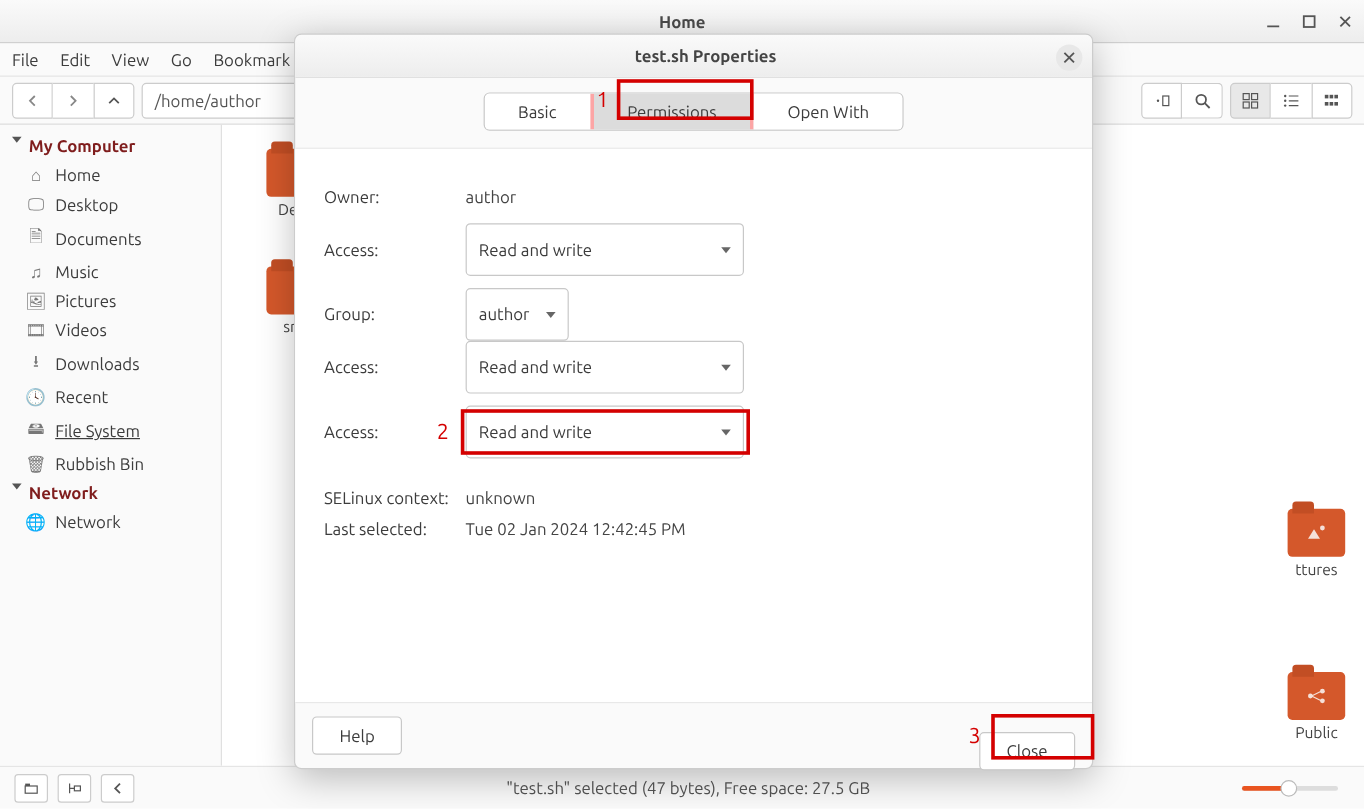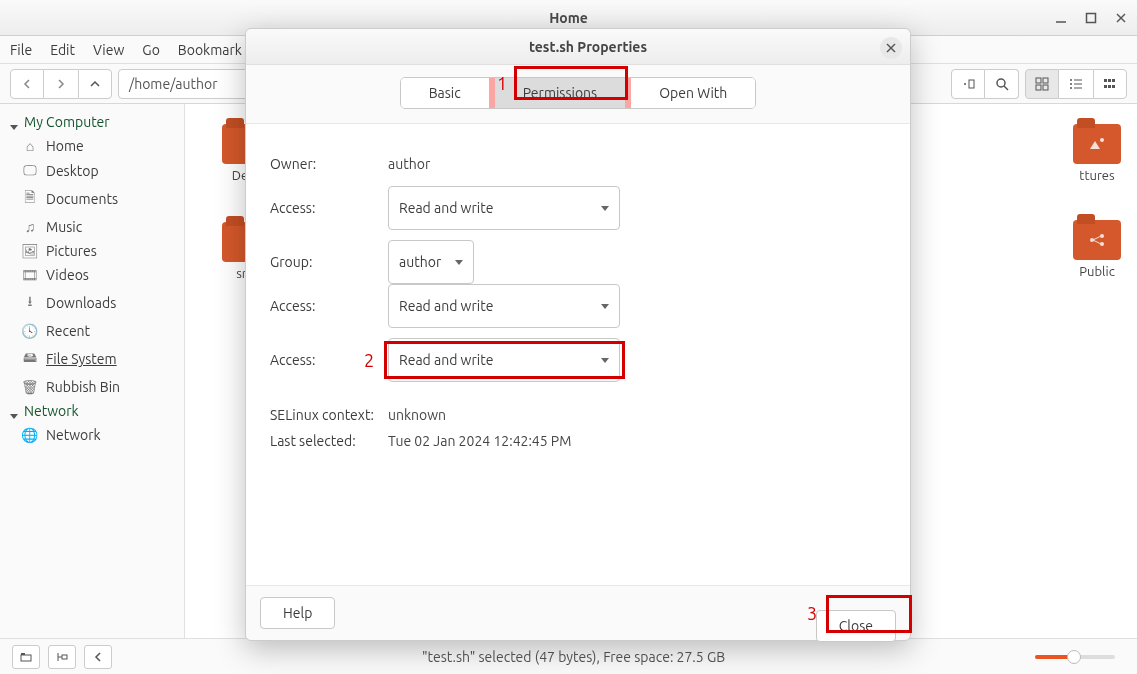--- a/index.html
+++ b/index.html
@@ -28,21 +28,21 @@
 .rt-group { display: flex; }
 .rt-group .tb-btn:first-child { border-radius: 4px 0 0 4px; }
 .rt-group .tb-btn:nth-child(2) { border-left: none; border-radius: 0 4px 4px 0; }
 .rt-group3 .tb-btn:nth-child(2) { border-left: none; border-right: none; border-radius: 0; }
 .rt-group3 .tb-btn:last-child { border-radius: 0 4px 4px 0; }
 .tb-icon-active { background: #e8e8e8; }
 
 
 .content { display: flex; height: 534px; }
 .sidebar { width: 185px; border-right: 1px solid #e0e0e0; background: #fafafa; padding: 6px 0; overflow: hidden; }
-.side-header { display: flex; align-items: flex-end; padding: 4px 10px; font-weight: normal; color: #14532d; cursor: pointer; }
+.side-header { display: flex; align-items: flex-start; padding: 4px 10px; font-weight: bold; color: #7f1d1d; cursor: pointer; }
 .side-header::before { content: ""; width: 0; height: 0; border-left: 4px solid transparent; border-right: 4px solid transparent; border-top: 5px solid #555; margin-right: 6px; }
 .side-item { display: flex; align-items: center; padding: 4px 10px 4px 22px; gap: 8px; cursor: pointer; color: #3c3c3c; }
 .side-item .si-icon { width: 16px; display: flex; align-items: center; justify-content: center; color: #777; }
 .side-item.underline span.lbl { text-decoration: underline; }
 
 .file-area { flex: 1; background: #fff; padding: 20px 16px; display: flex; gap: 60px; }
 .file-col { display: flex; flex-direction: column; gap: 40px; width: 90px; }
 .file-item { display: flex; flex-direction: column; align-items: center; gap: 4px; }
 .folder-square { width: 48px; height: 40px; background: #d4582b; border-radius: 4px; position: relative; }
 .folder-square::before { content: ""; position: absolute; top: -6px; left: 4px; width: 18px; height: 10px; background: #c24e24; border-radius: 3px 3px 0 0; }
@@ -61,21 +61,21 @@
 .zoom-slider .thumb { position: absolute; left: 40%; top: -5px; width: 14px; height: 14px; background: #fff; border: 1px solid #bbb; border-radius: 50%; }
 
 
 .dialog { position: absolute; left: 245px; top: 28px; width: 666px; height: 613px; background: #fafafa; border: 1px solid #ccc; border-radius: 6px; box-shadow: 0 8px 30px rgba(0,0,0,0.25); display: flex; flex-direction: column; }
 .dlg-titlebar { height: 36px; display: flex; align-items: center; justify-content: center; position: relative; border-bottom: 1px solid #e0e0e0; background: linear-gradient(#fafafa,#ededed); border-radius: 6px 6px 0 0; padding-left: 20px; }
 .dlg-title { font-weight: bold; color: #444; }
 .dlg-close { position: absolute; right: 8px; top: 8px; width: 22px; height: 22px; border-radius: 50%; background: #e8e8e8; display: flex; align-items: center; justify-content: center; cursor: pointer; color: #555; }
 
 .tabbar { display: flex; justify-content: center; padding: 12px 0 14px; }
 .tabgroup { display: flex; border: 1px solid #c8c8c8; border-radius: 5px; overflow: hidden; }
-.tab { padding: 7px 28px; background: #fff; cursor: pointer; border-right: 6px solid #fca5a5; }
+.tab { padding: 7px 28px; background: #fff; cursor: pointer; border-right: 3px solid #fca5a5; }
 .tab:last-child { border-right: none; }
 .tab.active { background: #dcdcdc; }
 
 .dlg-body { flex: 1; background: #fff; border-top: 1px solid #e8e8e8; border-bottom: 1px solid #e8e8e8; padding: 18px 24px; }
 .form-row { display: flex; align-items: center; min-height: 44px; }
 .form-label { width: 118px; color: #3c3c3c; }
 .form-value { color: #444; }
 .select-box { width: 232px; height: 44px; border: 1px solid #c8c8c8; border-radius: 4px; background: #fff; display: flex; align-items: center; padding: 0 10px; cursor: pointer; position: relative; }
 .select-box::after { content: ""; position: absolute; right: 10px; width: 0; height: 0; border-left: 4px solid transparent; border-right: 4px solid transparent; border-top: 5px solid #666; }
 .select-small { width: 86px; }
@@ -253,21 +253,21 @@
     <div class="file-col">
       <div class="file-item">
         <div class="folder-square"></div>
         <span class="file-label">Desk</span>
       </div>
       <div class="file-item">
         <div class="folder-square"></div>
         <span class="file-label">sna</span>
       </div>
     </div>
-    <div class="file-col right" style="flex-direction:column; gap:38px; width:auto;">
+    <div class="file-col right" style="flex-direction:column; gap:78px; width:auto;justify-content:flex-end;">
       <div class="file-item">
         <div class="folder-square folder-pictures">
             <div class="inner">
               <svg width="20" height="16" viewBox="0 0 20 16">
                 <polygon points="3,13 8,5 13,13" fill="#f5e0d8"></polygon>
                 <circle cx="15" cy="4" r="2" fill="#f5e0d8"></circle>
               </svg>
             </div>
           </div>
         <span class="file-label">ttures</span>

